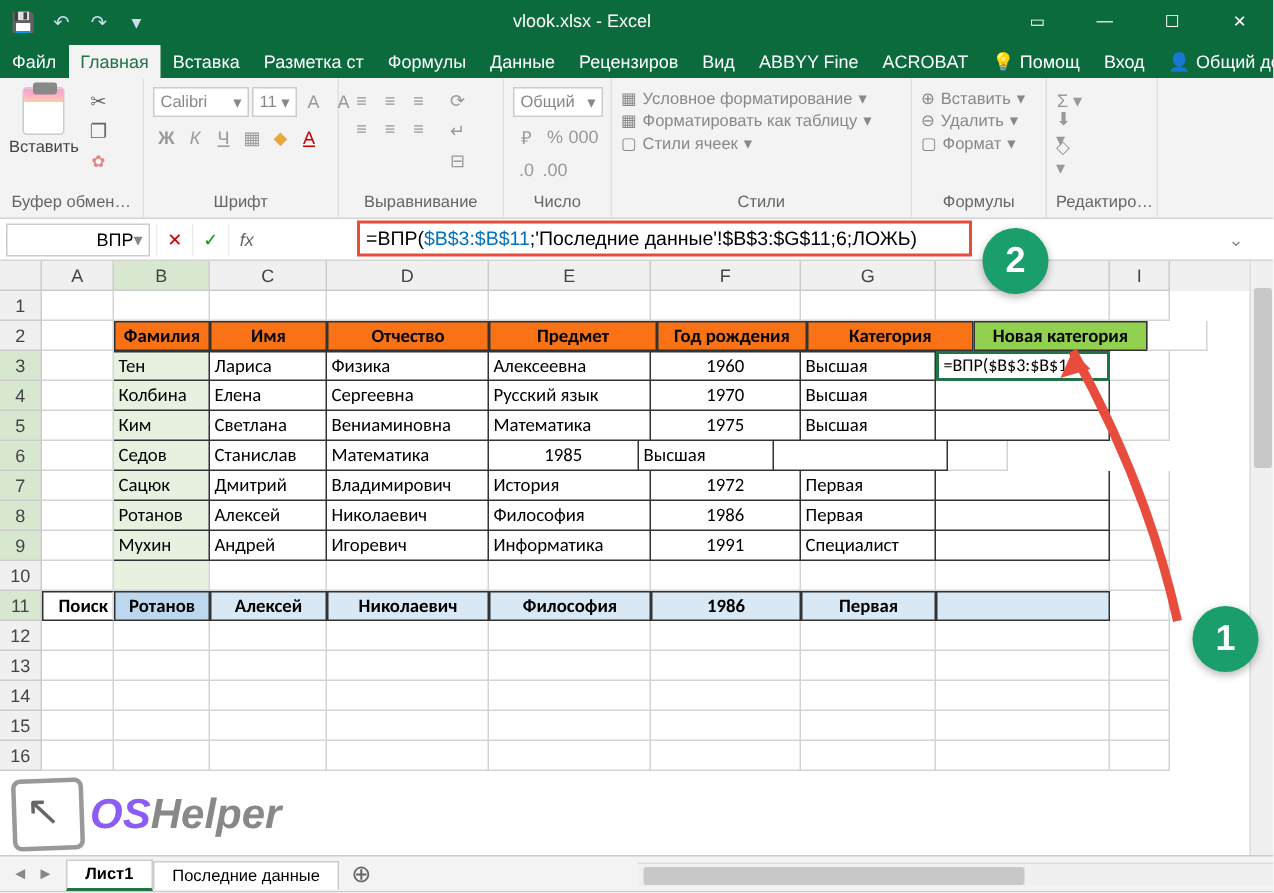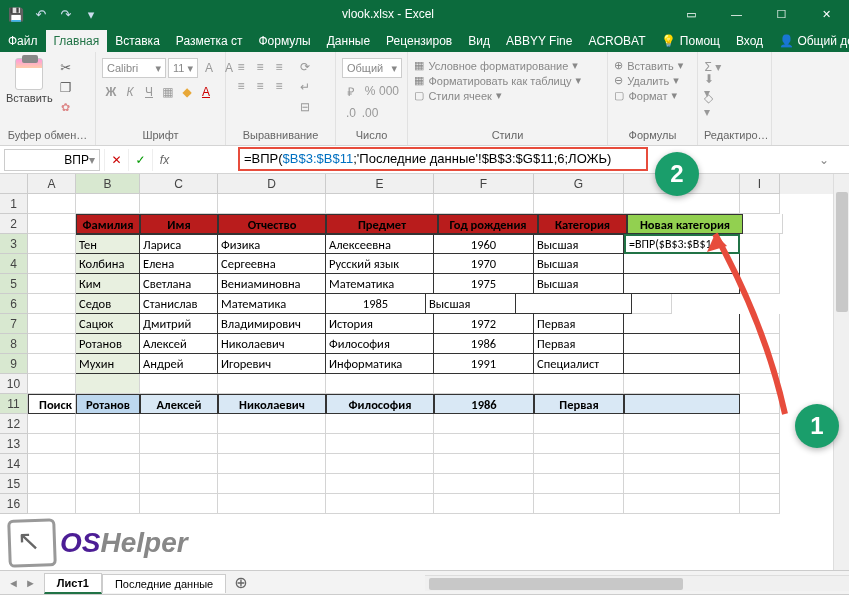--- a/index.html
+++ b/index.html
@@ -50,42 +50,42 @@
 .formula-text { position:absolute; font-size:13px; font-family: Calibri, sans-serif; }
 .blue-arg { color: #0070c0; }
 
 .grid-area { position: relative; height: 396px; overflow: hidden; background: #fff; }
 .col-headers { display: flex; height: 20px; background: #f0f0f0; position: sticky; top: 0; }
 .corner { width: 28px; height: 20px; background: #f0f0f0; border-right: 1px solid #ccc; border-bottom: 1px solid #ccc; }
 .ch { height: 20px; border-right: 1px solid #ccc; border-bottom: 1px solid #ccc; text-align: center; font-size: 12px; color: #444; background: #f0f0f0; display:flex;align-items:center;justify-content:center; }
 .row { display: flex; height: 20px; }
 .rh { width: 28px; background: #f0f0f0; border-right: 1px solid #ccc; border-bottom: 1px solid #ccc; text-align: center; font-size: 12px; color: #444; display:flex;align-items:center;justify-content:center; }
 .cell { border-right: 1px solid #d4d4d4; border-bottom: 1px solid #d4d4d4; font-size: 12.5px; padding: 1px 3px; overflow: hidden; white-space: nowrap; font-family: Calibri, sans-serif; display:flex;align-items:center; }
-.hdr { background: #b91c1c; font-weight: bold; border: 1px solid #333 !important; justify-content:center; }
+.hdr { background: #f97316; font-weight: bold; border: 1px solid #333 !important; justify-content:center; }
 .hdr2 { background: #92d050; }
 .selband { background: #e8f0e0; }
 .active-cell { border: 2px solid #217346 !important; position: relative; z-index: 2; font-size:12px; }
 
 .callout { position: absolute; width: 44px; height: 44px; border-radius: 50%; background: #1a9e6b; color: #fff; display: flex; align-items: center; justify-content: center; font-size: 24px; font-weight: bold; box-shadow: 0 2px 6px rgba(0,0,0,0.3); z-index: 10; }
 .arrow { position: absolute; z-index: 9; }
 
 .sheet-tabs { height: 24px; background: #f3f3f3; border-top: 1px solid #ccc; display: flex; align-items: center; font-size: 11px; }
 .st-nav { display:flex; gap:6px; padding:0 8px; color:#888; }
 .st-tab { padding: 3px 12px; border: 1px solid #ccc; border-bottom: none; background: #fff; margin-bottom:-1px; }
 .st-tab.active { border-bottom: 2px solid #217346; font-weight: bold; }
 .st-add { padding: 0 8px; color: #666; font-size: 16px; }
 
 .statusbar { height: 22px; background: #f3f3f3; border-top: 1px solid #ccc; display: flex; align-items: center; font-size: 11px; color: #444; padding: 0 6px; }
 .statusbar .spacer { flex: 1; }
 
 .oshelper { position: absolute; left: 8px; bottom: 28px; display: flex; align-items: center; gap: 4px; z-index: 20; }
 .oshelper-icon { width: 48px; height: 48px; border: 3px solid #999; border-radius: 6px; background: #fff; position: relative; transform: rotate(-2deg); }
 .oshelper-icon::after { content:"↖"; position:absolute; font-size:28px; color:#666; left:6px; top:2px; }
 .oshelper-text { font-size: 28px; font-weight: bold; font-style: italic; }
-.os-o { color: #4c1d95; }
+.os-o { color: #8b5cf6; }
 .os-h { color: #888; }
 
 .scroll-v { position:absolute; right:0; top:0; width:16px; height:100%; background:#f0f0f0; border-left:1px solid #ddd; }
 .scroll-v::after { content:""; position:absolute; top:18px; left:2px; width:12px; height:120px; background:#c8c8c8; border-radius:2px; }
 .scroll-h { height:16px; background:#f0f0f0; border-top:1px solid #ddd; position:relative; margin-left:auto; width:50%; }
 .scroll-h::after { content:""; position:absolute; left:4px; top:2px; height:12px; width:60%; background:#c8c8c8; border-radius:2px; }
 </style>
 </head>
 <body>
 
@@ -279,21 +279,21 @@
         <div class="cell" style="width: 40px;"></div>
       </div>
       <div class="row">
         <div class="rh">2</div>
         <div class="cell" style="width: 48px;"></div>
         <div class="cell hdr" style="width: 64px;">Фамилия</div>
         <div class="cell hdr" style="width: 78px;">Имя</div>
         <div class="cell hdr" style="width: 108px;">Отчество</div>
         <div class="cell hdr" style="width: 112px;">Предмет</div>
         <div class="cell hdr" style="width: 100px;">Год рождения</div>
-        <div class="cell hdr" style="width: 89px;">Категория</div>
+        <div class="cell hdr" style="width: 111px;">Категория</div>
         <div class="cell hdr hdr2" style="width: 116px;">Новая категория</div>
         <div class="cell" style="width: 40px;"></div>
       </div>
       <div class="row">
         <div class="rh" style="background: rgb(216, 232, 208);">3</div>
         <div class="cell" style="width: 48px;"></div>
         <div class="cell selband" style="width: 64px; border-right: 1px solid rgb(51, 51, 51); border-bottom: 1px solid rgb(51, 51, 51); border-top: 1px solid rgb(51, 51, 51);">Тен</div>
         <div class="cell" style="width: 78px; border-right: 1px solid rgb(51, 51, 51); border-bottom: 1px solid rgb(51, 51, 51); border-top: 1px solid rgb(51, 51, 51);">Лариса</div>
         <div class="cell" style="width: 108px; border-right: 1px solid rgb(51, 51, 51); border-bottom: 1px solid rgb(51, 51, 51); border-top: 1px solid rgb(51, 51, 51);">Физика</div>
         <div class="cell" style="width: 108px; border-right: 1px solid rgb(51, 51, 51); border-bottom: 1px solid rgb(51, 51, 51); border-top: 1px solid rgb(51, 51, 51);">Алексеевна</div>

